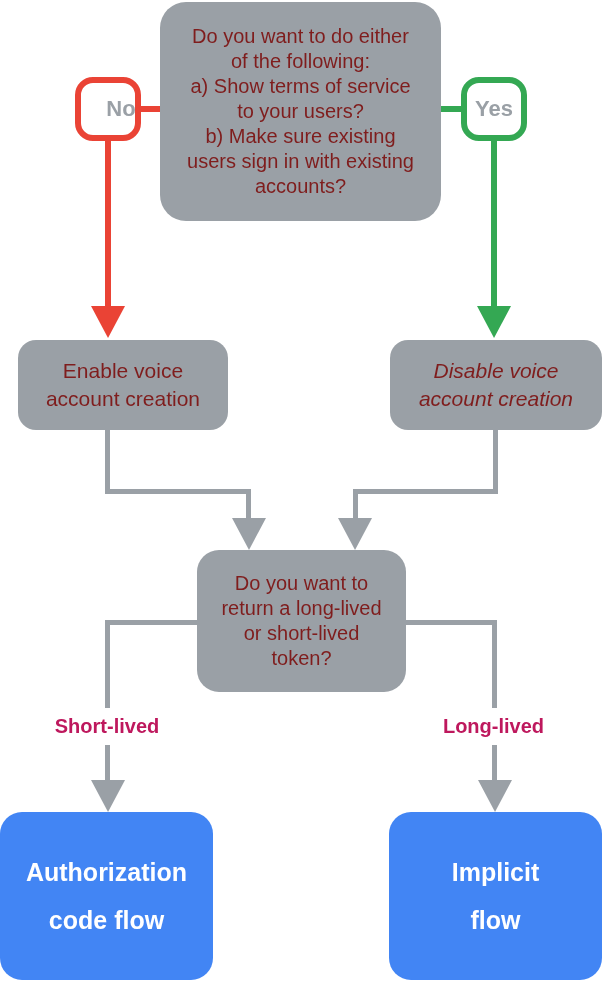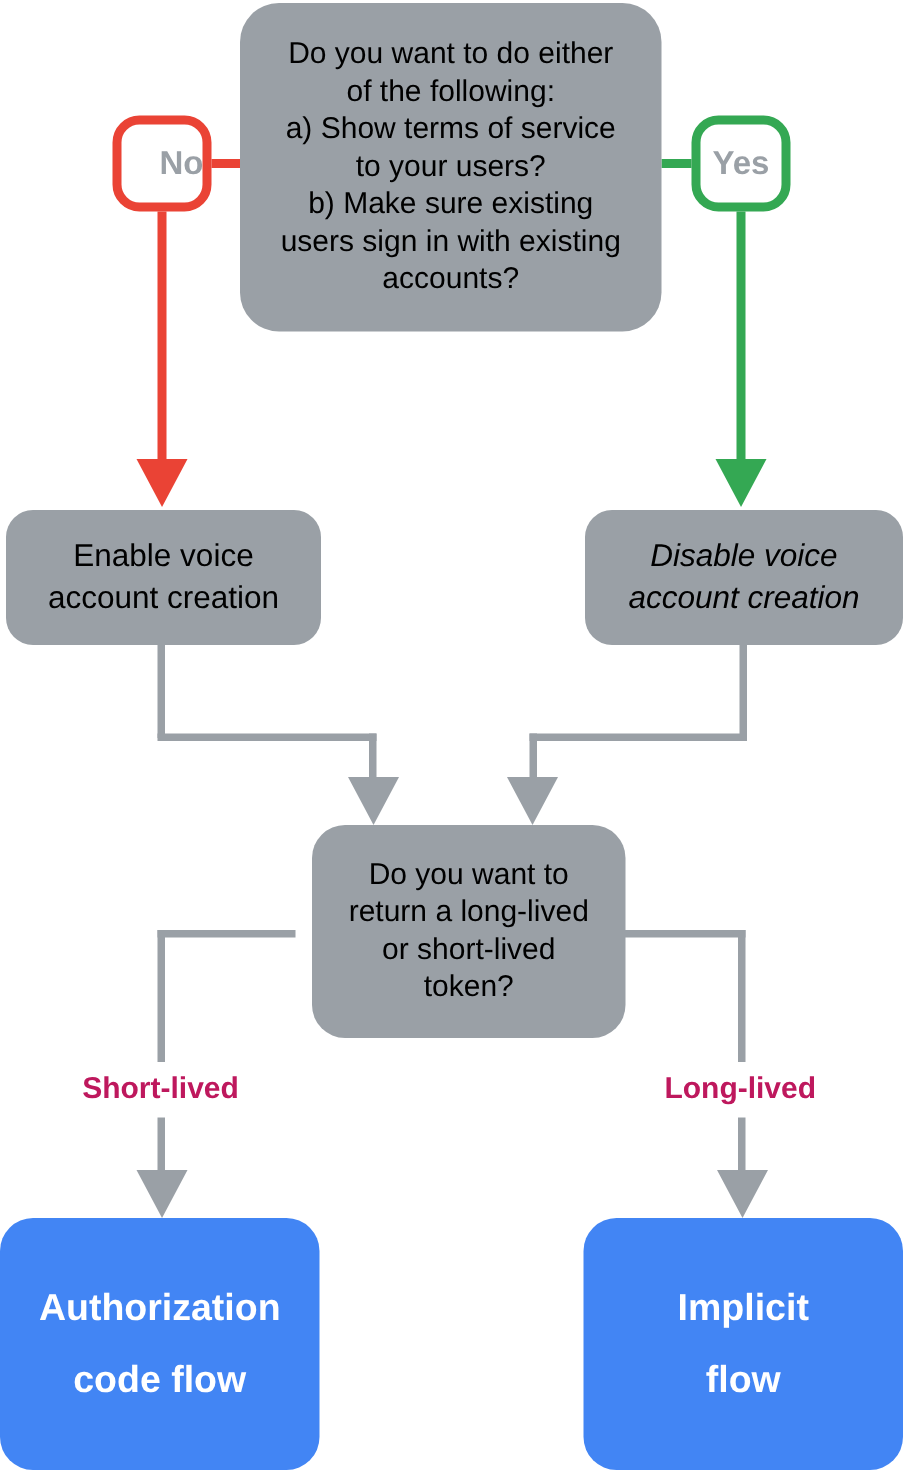--- a/index.html
+++ b/index.html
@@ -1,21 +1,21 @@
 <!DOCTYPE html>
 <html><head>
 <meta charset="utf-8">
 <style>
   html,body{margin:0;padding:0;background:#ffffff;}
   body{font-family:"Liberation Sans","DejaVu Sans",sans-serif;}
   .canvas{position:relative;width:604px;height:982px;background:#ffffff;overflow:hidden;}
 
   
   .gray-box{
-    position:absolute;background:#9AA0A6;color:#000000;border-radius:24px;
+    position:absolute;background:#9AA0A6;color:#7f1d1d;border-radius:24px;
     display:flex;align-items:center;justify-content:center;text-align:center;
     white-space:pre-line;font-size:20px;line-height:25px;font-weight:400;
   }
   .blue-box{
     position:absolute;background:#4285F4;color:#ffffff;border-radius:22px;
     display:flex;align-items:center;justify-content:center;text-align:center;
     white-space:pre-line;font-size:25px;line-height:48px;font-weight:700;
   }
   .badge{
     position:absolute;background:#ffffff;border-radius:18px;
@@ -41,35 +41,35 @@
   #edge-no-h{left:141px;top:106px;width:19px;height:6px;background:#EA4335;}
   #edge-no-v{left:105px;top:141px;width:6px;height:167px;background:#EA4335;}
   #arrow-no{left:91px;top:306px;border-top:32px solid #EA4335;}
 
   
   #edge-yes-h{left:441px;top:106px;width:20px;height:6px;background:#34A853;}
   #edge-yes-v{left:491px;top:141px;width:6px;height:167px;background:#34A853;}
   #arrow-yes{left:477px;top:306px;border-top:32px solid #34A853;}
 
   
-  #enable-box{left:4px;top:340px;width:210px;height:90px;border-radius:18px;font-size:21px;line-height:28px;}
+  #enable-box{left:18px;top:340px;width:210px;height:90px;border-radius:18px;font-size:21px;line-height:28px;}
   #disable-box{left:390px;top:340px;width:212px;height:90px;border-radius:18px;font-size:21px;line-height:28px;font-style:italic;}
 
   
   #edge-l1{left:105px;top:430px;width:5px;height:62px;background:#9AA0A6;}
   #edge-l2{left:105px;top:489px;width:146px;height:5px;background:#9AA0A6;}
   #edge-l3{left:246px;top:489px;width:5px;height:31px;background:#9AA0A6;}
   #arrow-l{left:232px;top:518px;border-top:32px solid #9AA0A6;}
   #edge-r1{left:493px;top:430px;width:5px;height:62px;background:#9AA0A6;}
   #edge-r2{left:353px;top:489px;width:145px;height:5px;background:#9AA0A6;}
   #edge-r3{left:353px;top:489px;width:5px;height:31px;background:#9AA0A6;}
   #arrow-r{left:338px;top:518px;border-top:32px solid #9AA0A6;}
 
   
-  #token-question{left:197px;top:550px;width:209px;height:142px;border-radius:22px;margin-left:11px;}
+  #token-question{left:197px;top:550px;width:209px;height:142px;border-radius:22px;}
 
   
   #edge-sl-h{left:105px;top:620px;width:92px;height:5px;background:#9AA0A6;}
   #edge-sl-v{left:105px;top:620px;width:5px;height:162px;background:#9AA0A6;}
   #arrow-sl{left:91px;top:780px;border-top:32px solid #9AA0A6;}
   #edge-ll-h{left:406px;top:620px;width:91px;height:5px;background:#9AA0A6;}
   #edge-ll-v{left:492px;top:620px;width:5px;height:162px;background:#9AA0A6;}
   #arrow-ll{left:478px;top:780px;border-top:32px solid #9AA0A6;}
 
   

